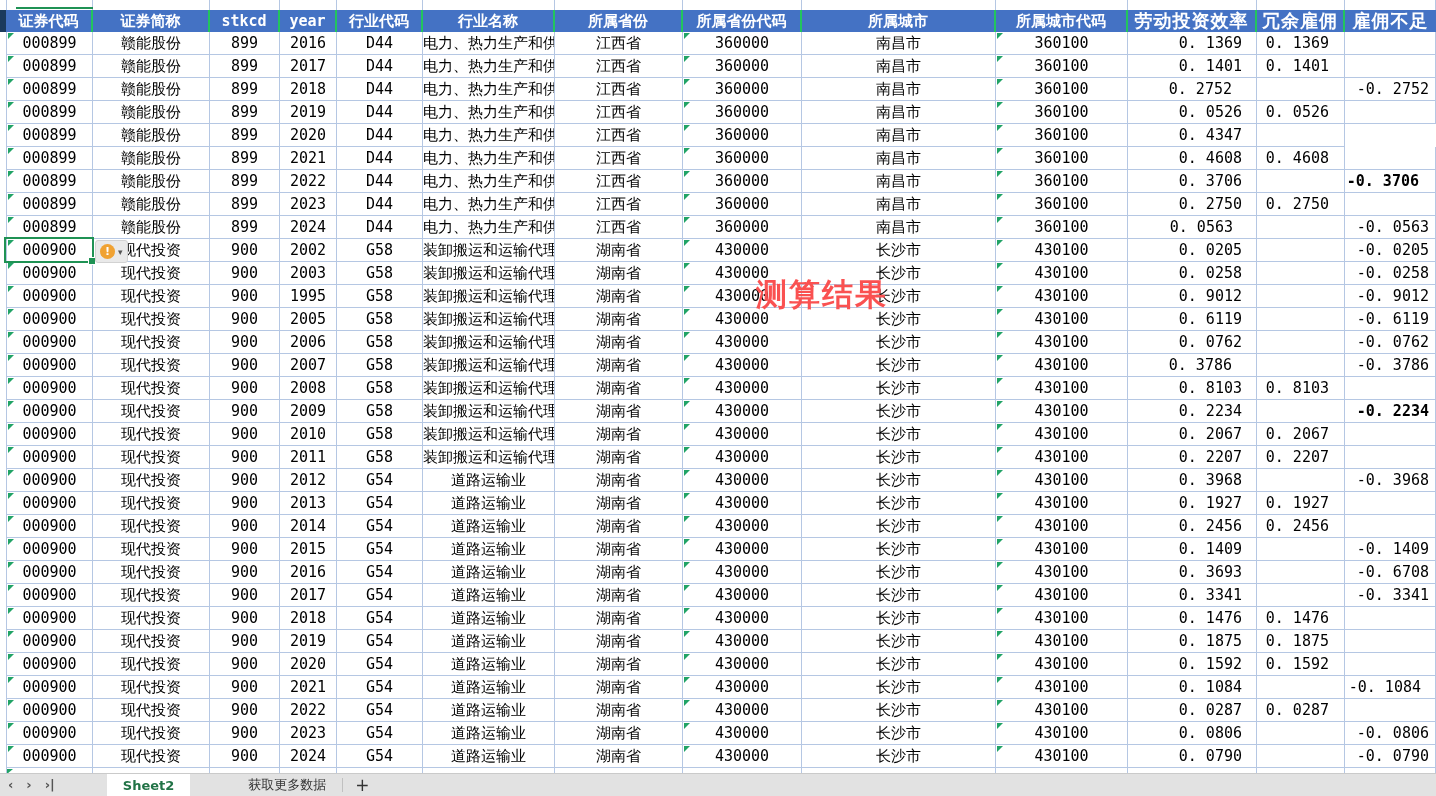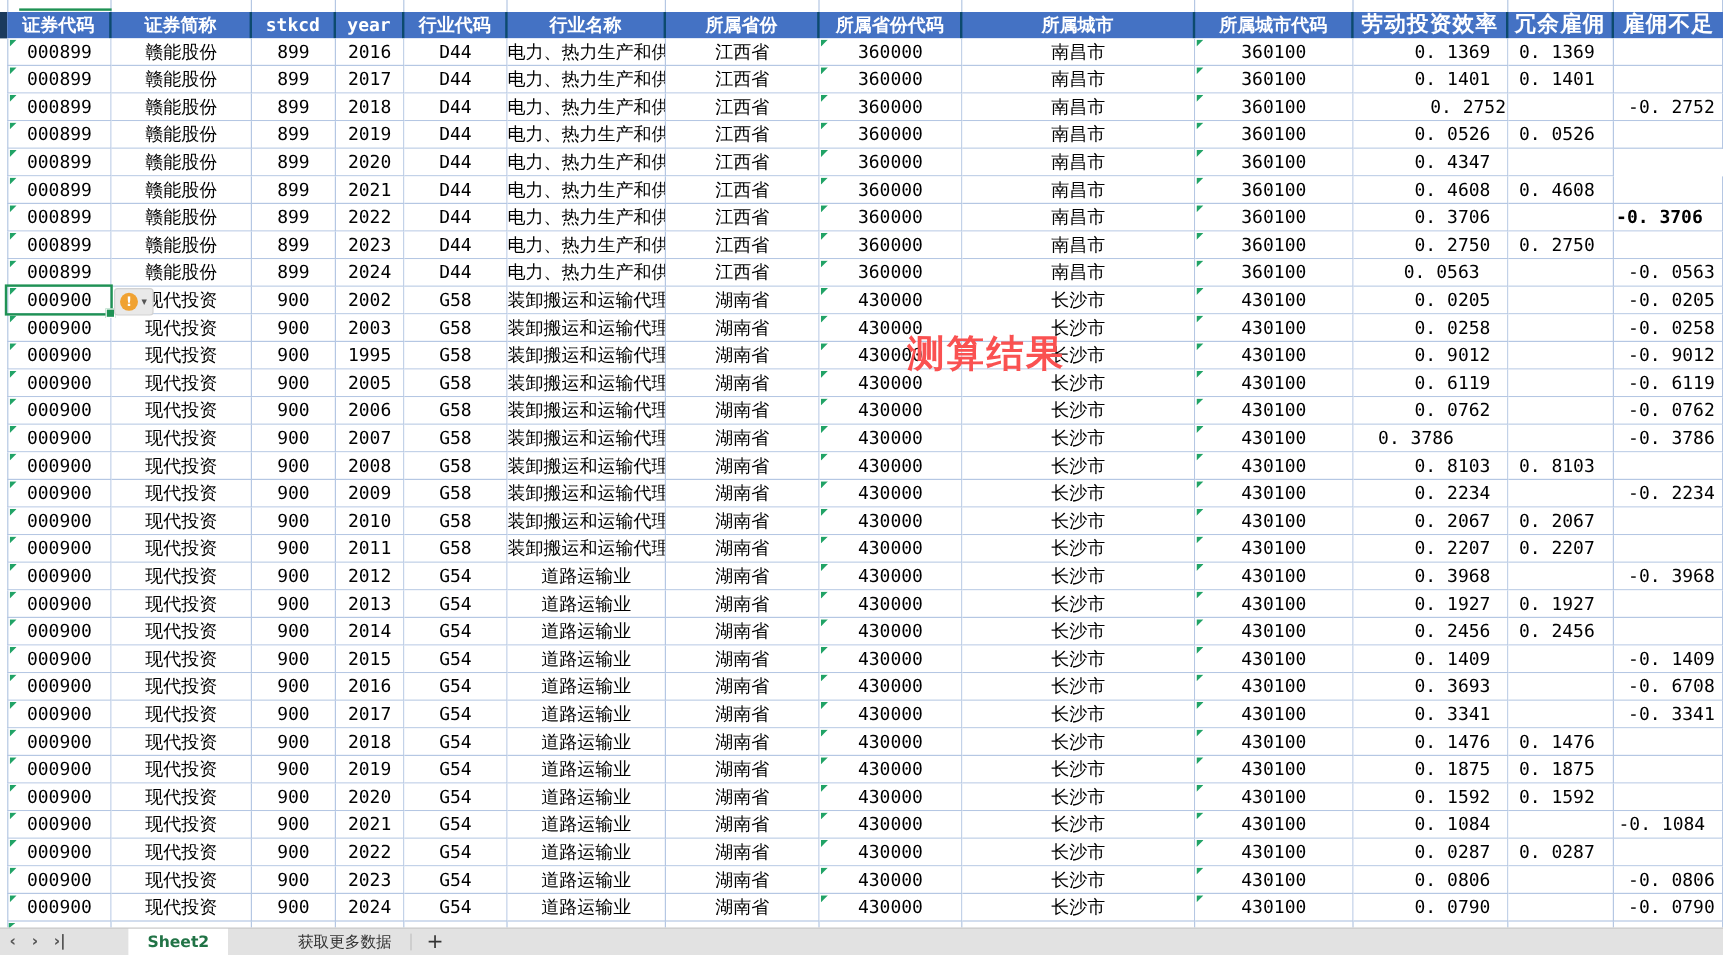--- a/index.html
+++ b/index.html
@@ -8,21 +8,21 @@
 
   
   #topstrip{position:absolute;left:6px;top:0;height:10px;display:grid;}
   #topstrip .sc{border-right:1px solid #b5c7e3;height:10px;box-sizing:border-box;}
   #topstrip .sc:first-child{border-left:1px solid #b5c7e3;}
   #green-line{position:absolute;left:16px;top:7px;width:77px;height:2px;background:#1f9254;}
 
   
   #hdr{position:absolute;left:6px;top:10px;height:22px;display:grid;background:#4472c4;}
   .hcell{box-sizing:border-box;height:22px;line-height:22px;text-align:center;color:#fff;
-         font-weight:bold;font-size:15px;border-right:2px solid #0c4a6e;overflow:hidden;
+         font-weight:bold;font-size:15px;border-right:2px solid #22c55e;overflow:hidden;
          white-space:nowrap;font-family:"DejaVu Sans Mono","DejaVu Sans",monospace;}
   .hcell:last-child{border-right:none;}
   .hcell.big{font-size:18px;letter-spacing:1px;}
   #hdr-sliver{position:absolute;left:0;top:10px;width:6px;height:22px;background:#1b3a5c;}
 
   
   #grid{position:absolute;left:6px;top:32px;display:grid;grid-auto-rows:23px;}
   .cell{position:relative;box-sizing:border-box;height:23px;line-height:22px;font-size:15px;
         color:#000;border-right:1px solid #b5c7e3;border-bottom:1px solid #b5c7e3;
         overflow:hidden;white-space:nowrap;background:#fff;
@@ -137,21 +137,21 @@
       <div class="cell align-center c-first">000899<div class="tri"></div></div>
       <div class="cell align-center">赣能股份</div>
       <div class="cell align-center">899</div>
       <div class="cell align-center">2018</div>
       <div class="cell align-center">D44</div>
       <div class="cell align-center">电力、热力生产和供应业</div>
       <div class="cell align-center">江西省</div>
       <div class="cell align-center">360000<div class="tri"></div></div>
       <div class="cell align-center">南昌市</div>
       <div class="cell align-center">360100<div class="tri"></div></div>
-      <div class="cell align-right" style="padding-right: 1px;">0. 2752</div>
+      <div class="cell align-right" style="padding-right: 24px;">0. 2752</div>
       <div class="cell align-right" style="padding-right: 15px;"></div>
       <div class="cell align-right" style="padding-right: 6px;">-0. 2752</div>
       <div class="cell align-center c-first">000899<div class="tri"></div></div>
       <div class="cell align-center">赣能股份</div>
       <div class="cell align-center">899</div>
       <div class="cell align-center">2019</div>
       <div class="cell align-center">D44</div>
       <div class="cell align-center">电力、热力生产和供应业</div>
       <div class="cell align-center">江西省</div>
       <div class="cell align-center">360000<div class="tri"></div></div>
@@ -293,21 +293,21 @@
       <div class="cell align-center c-first">000900<div class="tri"></div></div>
       <div class="cell align-center">现代投资</div>
       <div class="cell align-center">900</div>
       <div class="cell align-center">2007</div>
       <div class="cell align-center">G58</div>
       <div class="cell align-center">装卸搬运和运输代理业</div>
       <div class="cell align-center">湖南省</div>
       <div class="cell align-center">430000<div class="tri"></div></div>
       <div class="cell align-center">长沙市</div>
       <div class="cell align-center">430100<div class="tri"></div></div>
-      <div class="cell align-right" style="padding-right: 24px; text-align: center;">0. 3786</div>
+      <div class="cell align-right" style="padding-right: 24px;">0. 3786</div>
       <div class="cell align-right" style="padding-right: 15px;"></div>
       <div class="cell align-right" style="padding-right: 6px;">-0. 3786</div>
       <div class="cell align-center c-first">000900<div class="tri"></div></div>
       <div class="cell align-center">现代投资</div>
       <div class="cell align-center">900</div>
       <div class="cell align-center">2008</div>
       <div class="cell align-center">G58</div>
       <div class="cell align-center">装卸搬运和运输代理业</div>
       <div class="cell align-center">湖南省</div>
       <div class="cell align-center">430000<div class="tri"></div></div>
@@ -321,21 +321,21 @@
       <div class="cell align-center">900</div>
       <div class="cell align-center">2009</div>
       <div class="cell align-center">G58</div>
       <div class="cell align-center">装卸搬运和运输代理业</div>
       <div class="cell align-center">湖南省</div>
       <div class="cell align-center">430000<div class="tri"></div></div>
       <div class="cell align-center">长沙市</div>
       <div class="cell align-center">430100<div class="tri"></div></div>
       <div class="cell align-right" style="padding-right: 14px;">0. 2234</div>
       <div class="cell align-right" style="padding-right: 15px;"></div>
-      <div class="cell align-right" style="padding-right: 6px;">-0. 2234</div>
+      <div class="cell align-right" style="padding-right: 6px; font-weight: bold;">-0. 2234</div>
       <div class="cell align-center c-first">000900<div class="tri"></div></div>
       <div class="cell align-center">现代投资</div>
       <div class="cell align-center">900</div>
       <div class="cell align-center">2010</div>
       <div class="cell align-center">G58</div>
       <div class="cell align-center">装卸搬运和运输代理业</div>
       <div class="cell align-center">湖南省</div>
       <div class="cell align-center">430000<div class="tri"></div></div>
       <div class="cell align-center">长沙市</div>
       <div class="cell align-center">430100<div class="tri"></div></div>

